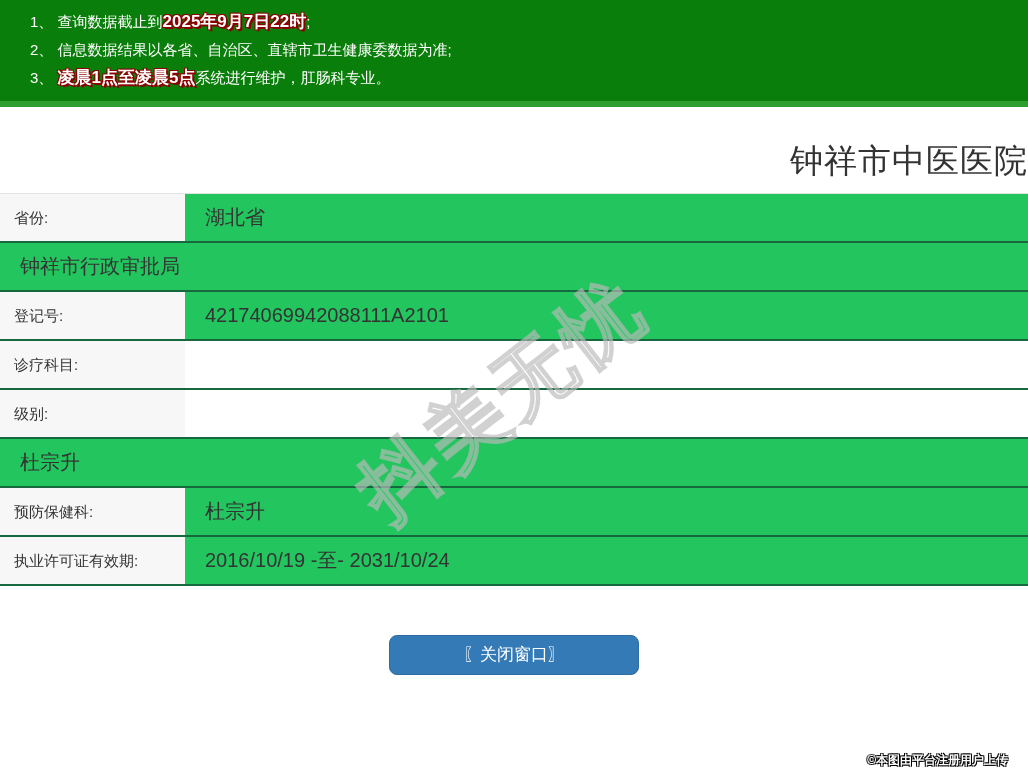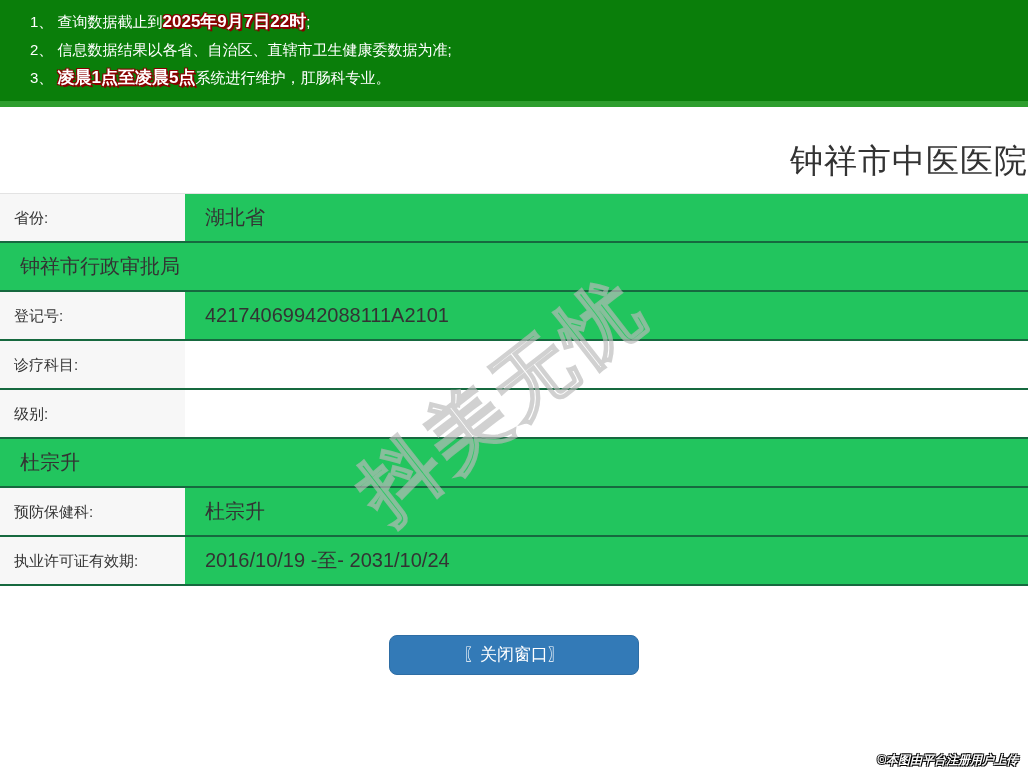--- a/index.html
+++ b/index.html
@@ -116,32 +116,31 @@
     font-weight:bold;
     color:rgba(255,255,255,0.06);
     -webkit-text-stroke:2px rgba(185,185,185,0.65);
     pointer-events:none;
     white-space:nowrap;
     z-index:5;
   }
   
   .footer-caption{
     position:absolute;
-    right:10px;
+    right:20px;
     bottom:2px;
     font-size:12px;
     font-weight:bold;
     color:#ffffff;
     text-shadow:
       -1px -1px 0 #000,
        1px -1px 0 #000,
       -1px  1px 0 #000,
        1px  1px 0 #000;
     z-index:6;
-    font-style:italic;
   }
 </style>
 </head>
 <body>
 
 <div class="banner" id="banner">
     <div class="notice-line"><span class="">1、 查询数据截止到</span><span class="hl">2025年9月7日22时</span><span class="">;</span></div>
     <div class="notice-line"><span class="">2、 信息数据结果以各省、自治区、直辖市卫生健康委数据为准;</span></div>
     <div class="notice-line"><span class="">3、 </span><span class="hl">凌晨1点至凌晨5点</span><span class="">系统进行维护，肛肠科专业。</span></div>
   </div>

